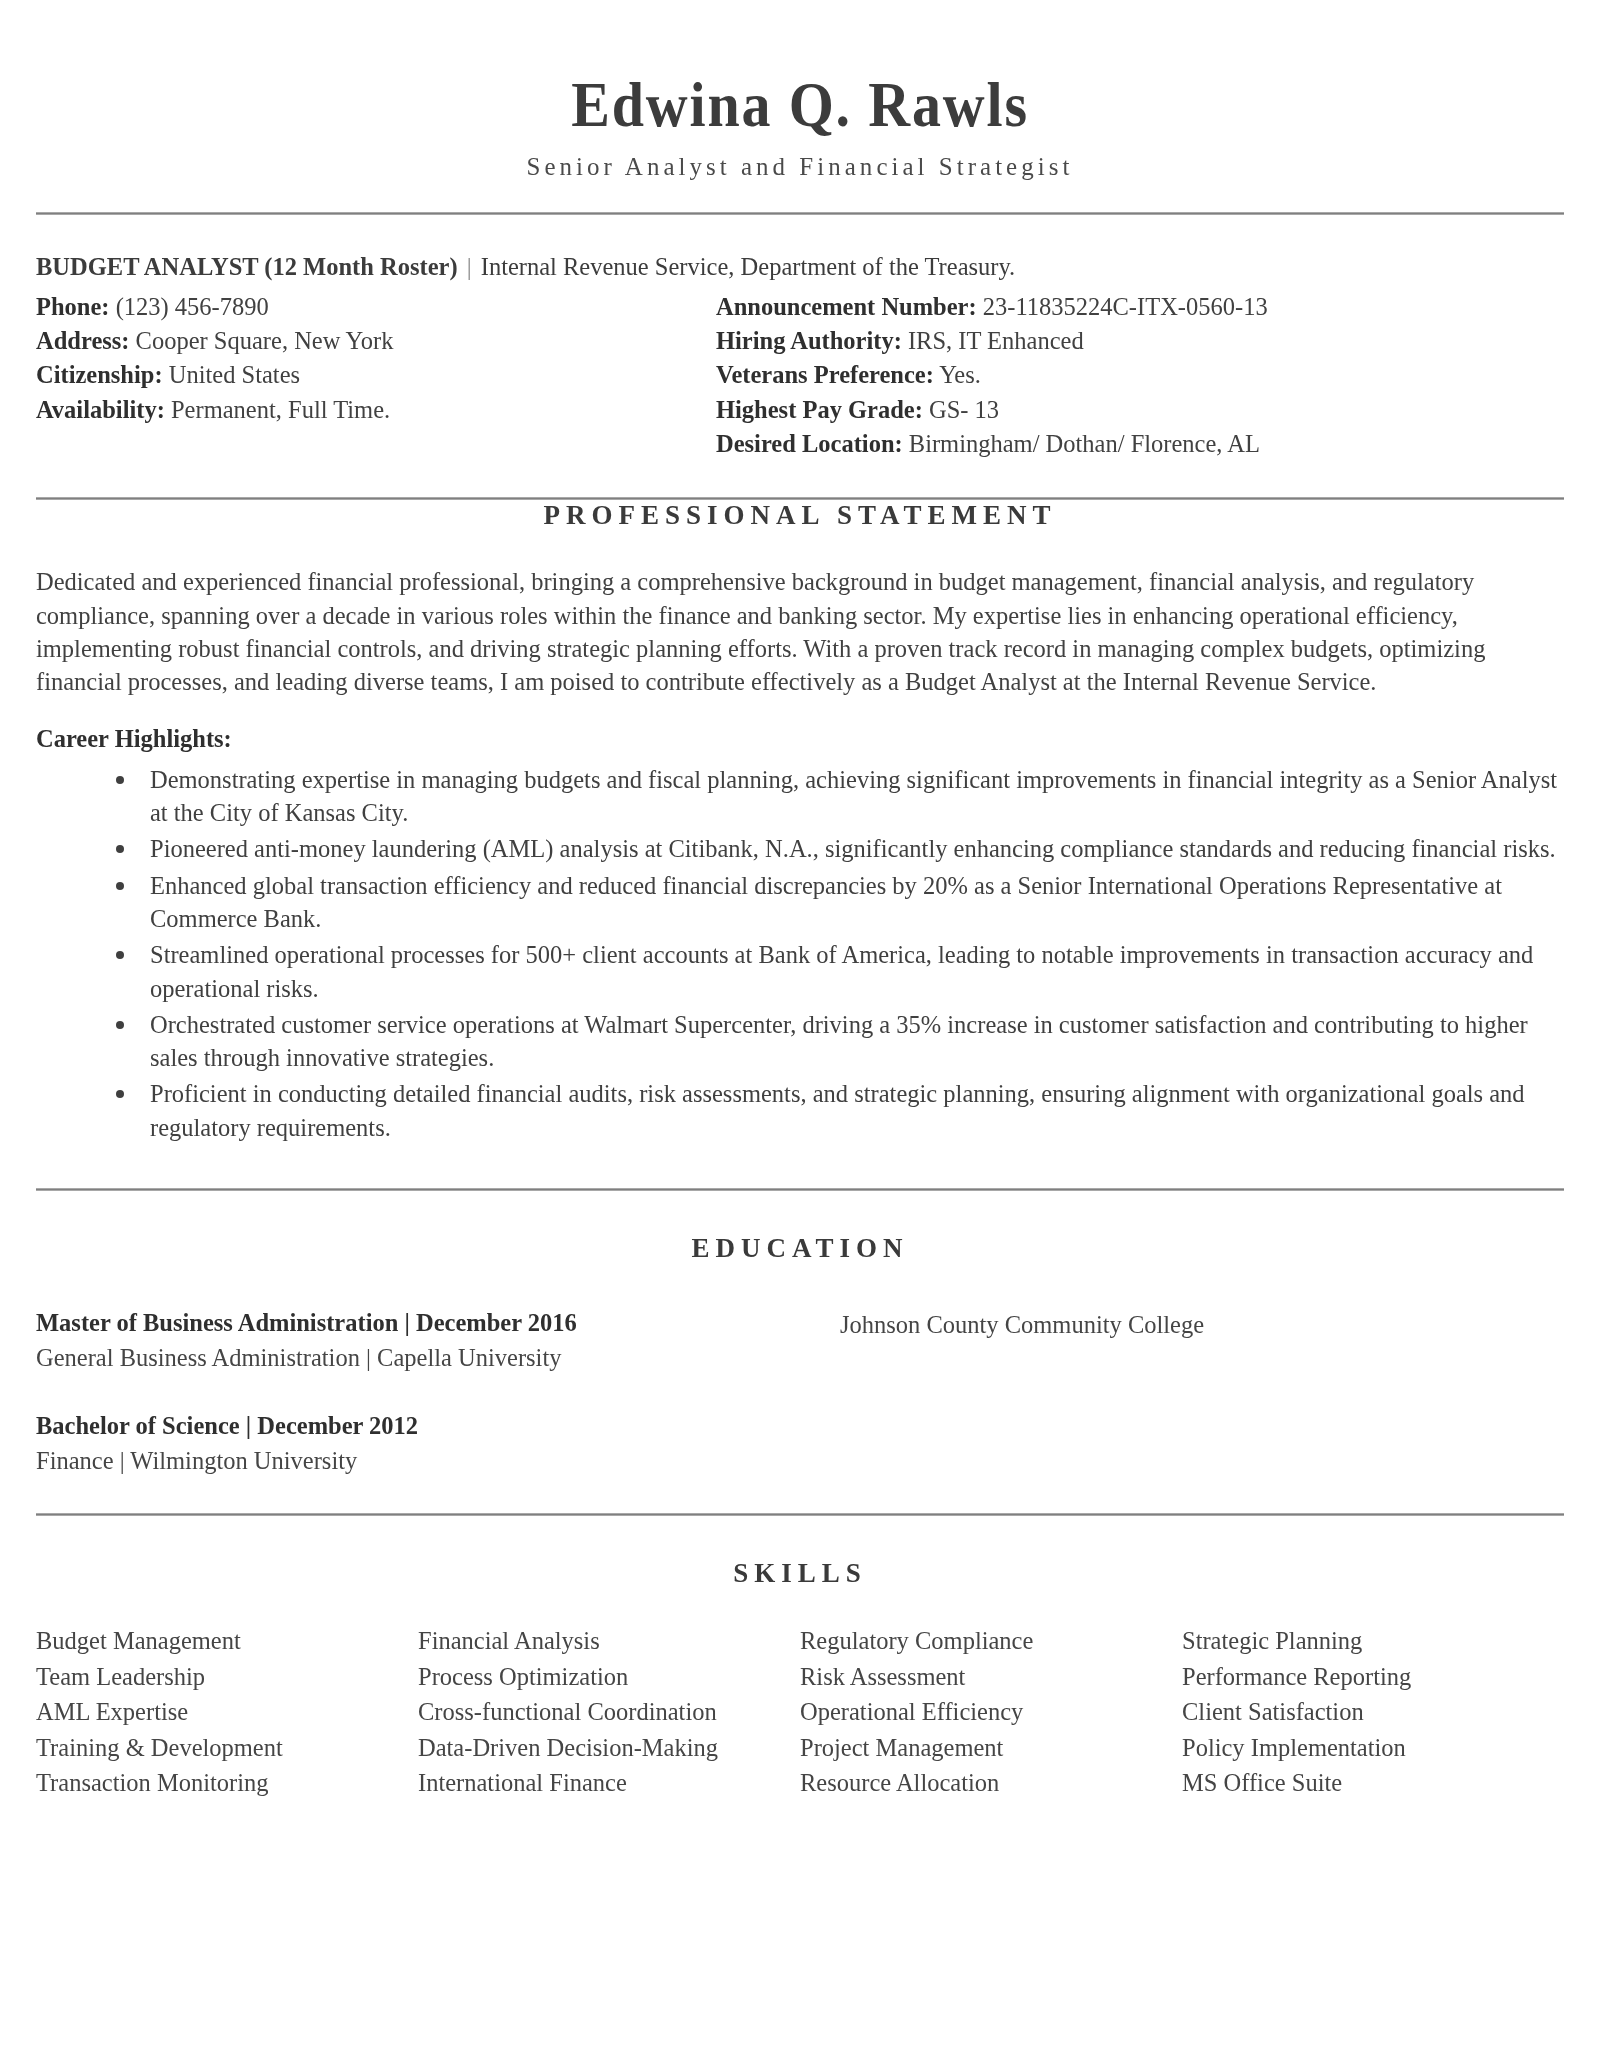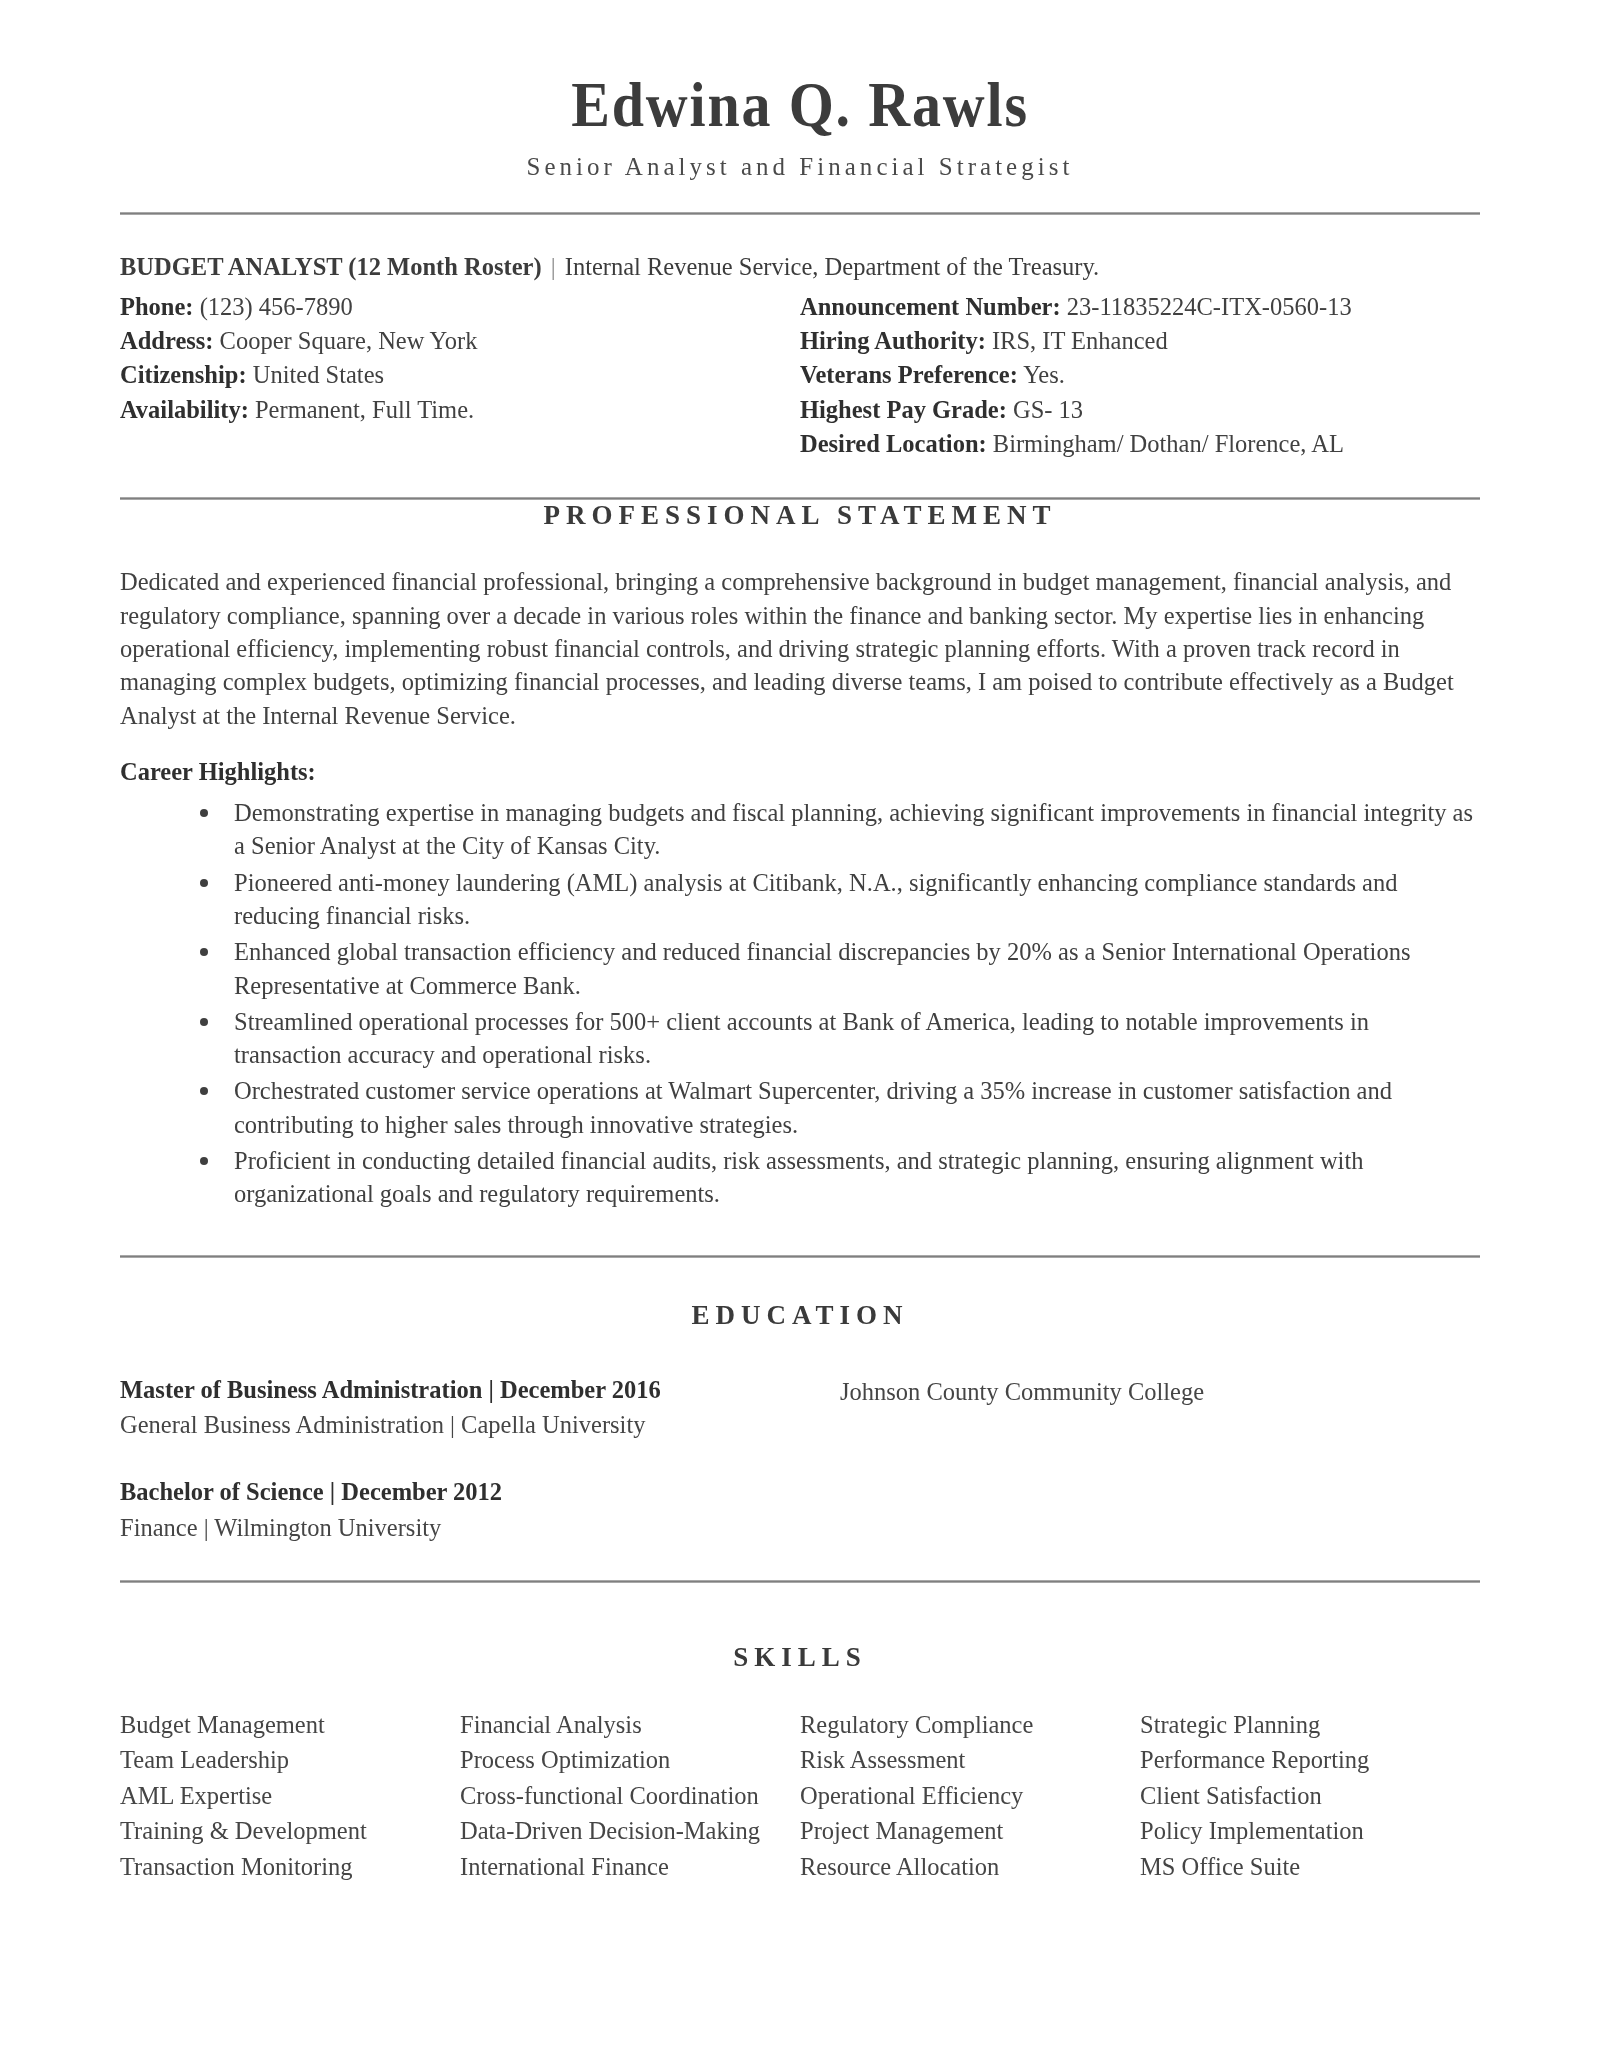--- a/index.html
+++ b/index.html
@@ -12,21 +12,21 @@
     height: 2071px;
     font-family: "Liberation Serif", "DejaVu Serif", serif;
     color: #3a3a3a;
     -webkit-font-smoothing: antialiased;
   }
   .page {
     position: relative;
     width: 1600px;
     height: 2071px;
     box-sizing: border-box;
-    padding: 0 120px;
+    padding: 0 36px;
     background: #ffffff;
   }
 
   
   .doc-header {
     padding-top: 72px;
     text-align: center;
   }
   .full-name {
     font-size: 63px;
@@ -87,21 +87,21 @@
   .section-heading {
     text-align: center;
     font-size: 27px;
     font-weight: bold;
     letter-spacing: 6px;
     color: #3a3a3a;
     text-transform: uppercase;
   }
   .sh-statement { }
   .sh-education { margin-top: 42px; }
-  .sh-skills    { margin-top: 59px; }
+  .sh-skills    { margin-top: 42px; }
 
   
   .statement-body {
     margin-top: 34px;
     font-size: 24.5px;
     line-height: 1.36;
     color: #414141;
     text-align: left;
   }
   .highlights-label {

